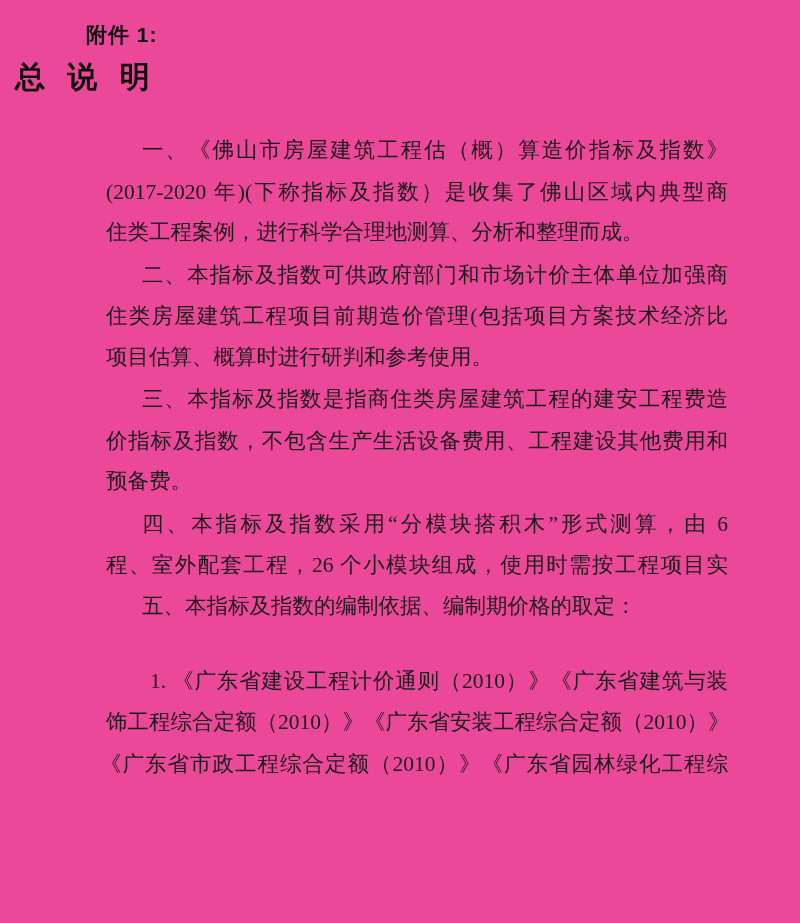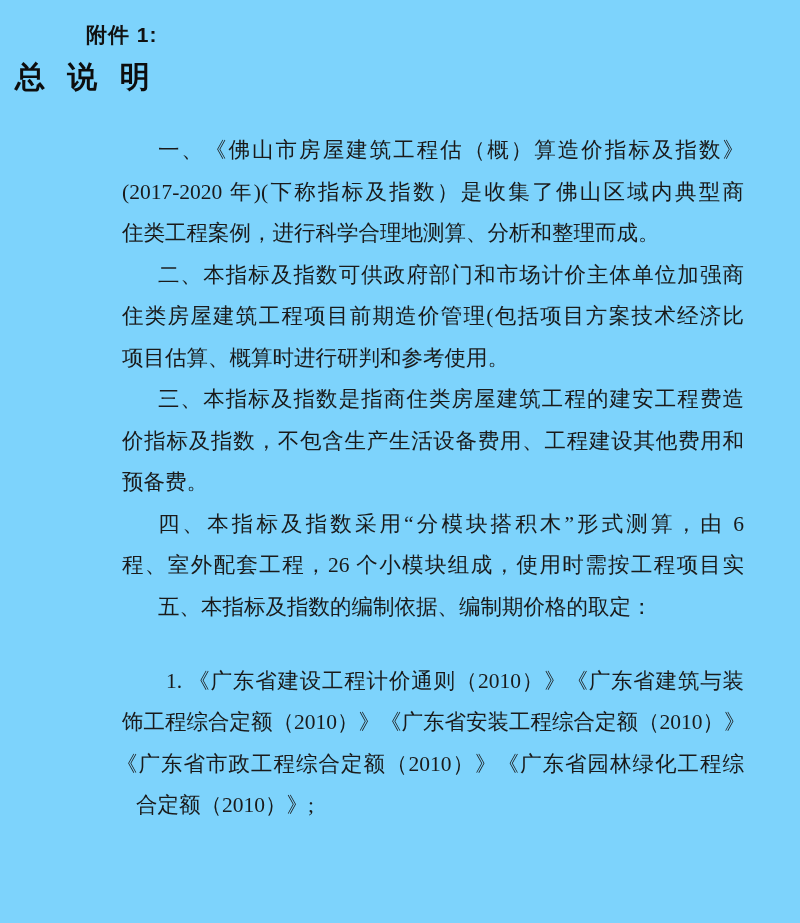--- a/index.html
+++ b/index.html
@@ -4,21 +4,21 @@
 <style>
   html, body {
     margin: 0;
     padding: 0;
     background: #ffffff;
   }
   .page {
     position: relative;
     width: 800px;
     height: 923px;
-    background: #7dd3fc;
+    background: #ec4899;
     overflow: hidden;
     color: #161616;
   }
   .attachment-label {
     position: absolute;
     left: 86px;
     top: 22px;
     font-family: "Liberation Sans", "DejaVu Sans", sans-serif;
     font-weight: bold;
     font-size: 21px;
@@ -36,38 +36,39 @@
     font-family: "Liberation Sans", "DejaVu Sans", sans-serif;
     font-weight: bold;
     font-size: 30px;
     line-height: 38px;
     letter-spacing: 7px;
     text-indent: 7px;
     color: #0d0d0d;
   }
   .doc-body {
     position: absolute;
-    left: 122px;
+    left: 106px;
     top: 130px;
     width: 622px;
     font-family: "Liberation Serif", "DejaVu Serif", serif;
     font-size: 21.5px;
     color: #1a1a1a;
   }
   .ln {
     height: 41.55px;
     line-height: 41.55px;
     overflow: hidden;
     text-align: justify;
     text-align-last: justify;
     white-space: nowrap;
   }
   .ln.end {
     text-align: left;
     text-align-last: left;
+    font-family: Liberation Mono, monospace;
   }
   .ln.ind {
     text-indent: 36px;
   }
   .ln.ind2 {
     text-indent: 44px;
     margin-top: 32px;
   }
   .ln.ind-sm {
     text-indent: 14px;
@@ -94,16 +95,15 @@
     <div class="ln end">项目估算、概算时进行研判和参考使用。</div>
     <div class="ln ind">三、本指标及指数是指商住类房屋建筑工程的建安工程费造</div>
     <div class="ln">价指标及指数，不包含生产生活设备费用、工程建设其他费用和</div>
     <div class="ln end">预备费。</div>
     <div class="ln ind">四、本指标及指数采用“分模块搭积木”形式测算，由 6</div>
     <div class="ln">程、室外配套工程，26 个小模块组成，使用时需按工程项目实</div>
     <div class="ln ind end">五、本指标及指数的编制依据、编制期价格的取定：</div>
     <div class="ln ind2">1. 《广东省建设工程计价通则（2010）》《广东省建筑与装</div>
     <div class="ln">饰工程综合定额（2010）》《广东省安装工程综合定额（2010）》;</div>
     <div class="ln outdent">《广东省市政工程综合定额（2010）》《广东省园林绿化工程综</div>
-    <div class="ln ind-sm end">合定额（2010）》;</div>
   </div>
 
 </div>
 
 </body></html>

